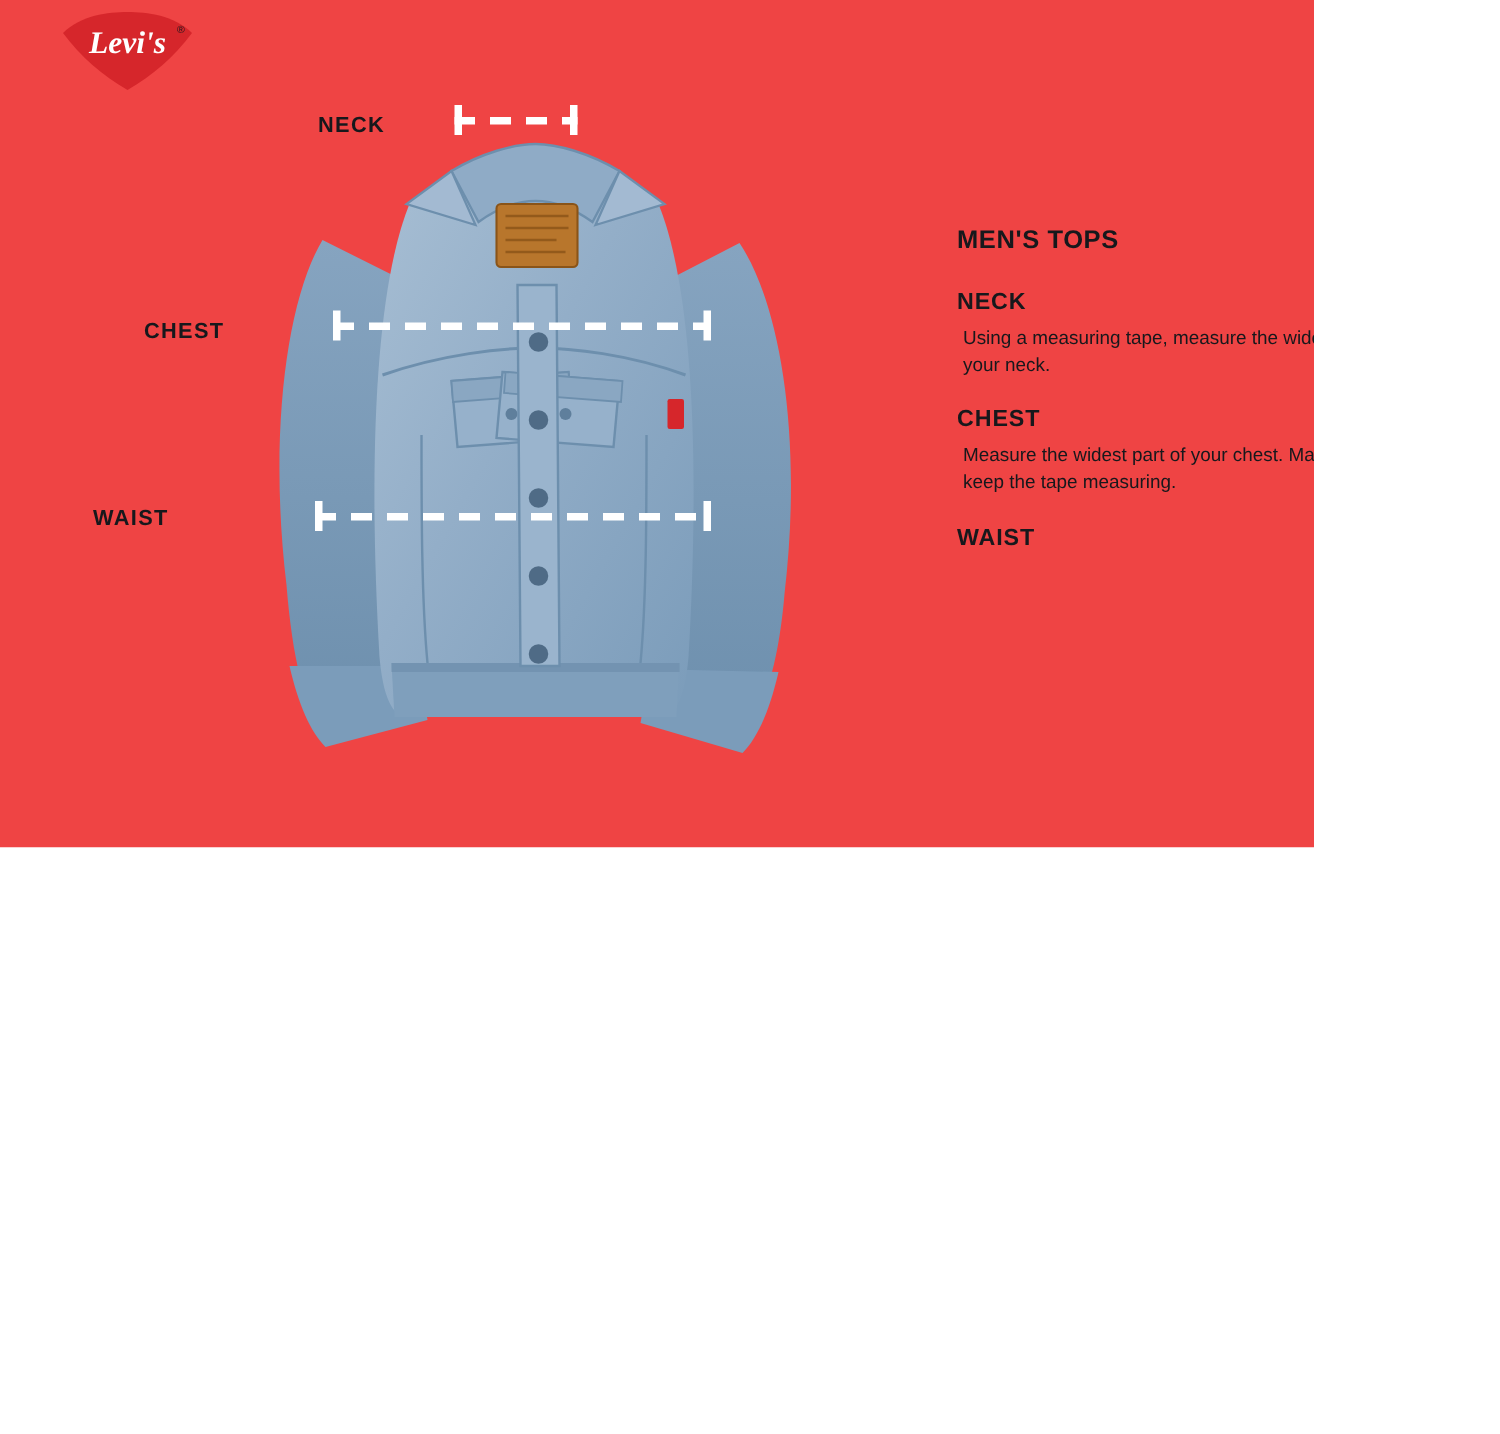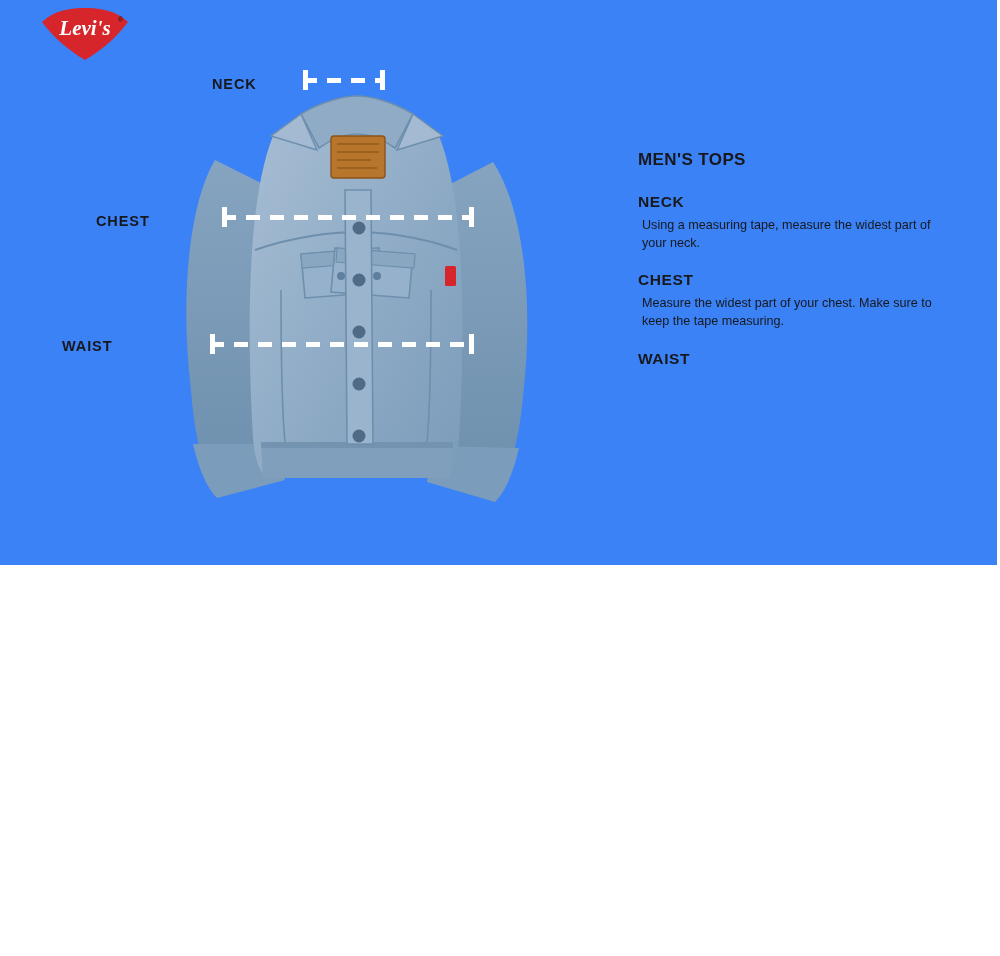--- a/index.html
+++ b/index.html
@@ -11,23 +11,23 @@
     height: 956px;
     background: #ffffff;
     font-family: "Liberation Sans", sans-serif;
     color: #17181c;
     overflow: hidden;
   }
 
   
   .hero {
     position: relative;
-    width: 997px;
+    width: 876px;
     height: 565px;
-    background: #3b82f6;
+    background: #ef4444;
     overflow: hidden;
   }
 
   .logo {
     position: absolute;
     left: 40px;
     top: 8px;
     width: 90px;
     height: 56px;
   }

